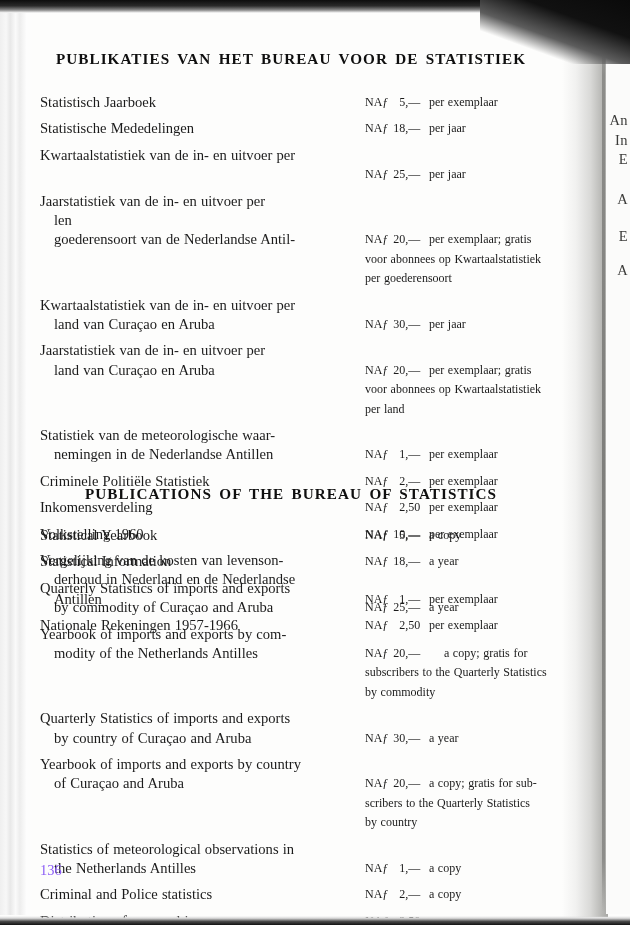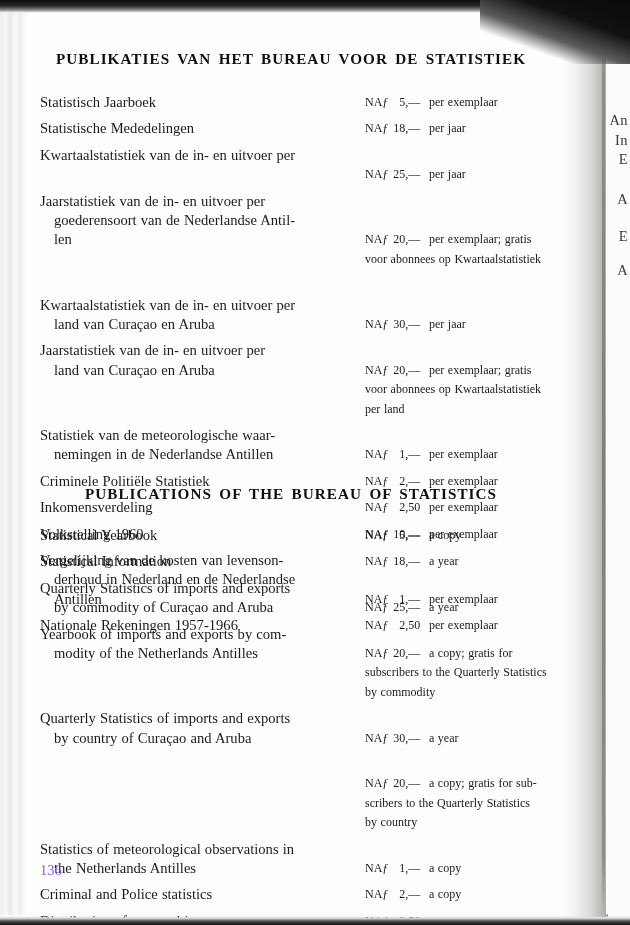--- a/index.html
+++ b/index.html
@@ -161,22 +161,22 @@
         </div>
         <div class="entry" style="position: absolute; left: 0px; top: 26.4px;">
           <div class="entry-name"><span>Statistische Mededelingen</span></div>
           <div class="entry-price" style="top: 0px;"><span><span>NA</span><span class="cur">ƒ</span><span class="amt">18,—</span><span style="margin-left: 5px;"> per jaar</span></span></div>
         </div>
         <div class="entry" style="position: absolute; left: 0px; top: 52.8px;">
           <div class="entry-name"><span>Kwartaalstatistiek van de in- en uitvoer per</span></div>
           <div class="entry-price" style="top: 19.4px;"><span><span>NA</span><span class="cur">ƒ</span><span class="amt">25,—</span><span style="margin-left: 5px;"> per jaar</span></span></div>
         </div>
         <div class="entry" style="position: absolute; left: 0px; top: 98.6px;">
-          <div class="entry-name"><span>Jaarstatistiek van de in- en uitvoer per</span><span class="cont">goederensoort van de Nederlandse Antil-</span><span class="cont">len</span></div>
-          <div class="entry-price" style="top: 38.8px;"><span><span>NA</span><span class="cur">ƒ</span><span class="amt">20,—</span><span style="margin-left: 5px;"> per exemplaar; gratis</span></span><span class="cont">voor abonnees op Kwartaalstatistiek</span></div>
+          <div class="entry-name"><span>Jaarstatistiek van de in- en uitvoer per</span><span class="cont">len</span><span class="cont">goederensoort van de Nederlandse Antil-</span></div>
+          <div class="entry-price" style="top: 38.8px;"><span><span>NA</span><span class="cur">ƒ</span><span class="amt">20,—</span><span style="margin-left: 5px;"> per exemplaar; gratis</span></span><span class="cont">voor abonnees op Kwartaalstatistiek</span><span class="cont">per goederensoort</span></div>
         </div>
         <div class="entry" style="position: absolute; left: 0px; top: 202.6px;">
           <div class="entry-name"><span>Kwartaalstatistiek van de in- en uitvoer per</span><span class="cont">land van Curaçao en Aruba</span></div>
           <div class="entry-price" style="top: 19.4px;"><span><span>NA</span><span class="cur">ƒ</span><span class="amt">30,—</span><span style="margin-left: 5px;"> per jaar</span></span></div>
         </div>
         <div class="entry" style="position: absolute; left: 0px; top: 248.4px;">
           <div class="entry-name"><span>Jaarstatistiek van de in- en uitvoer per</span><span class="cont">land van Curaçao en Aruba</span></div>
           <div class="entry-price" style="top: 19.4px;"><span><span>NA</span><span class="cur">ƒ</span><span class="amt">20,—</span><span style="margin-left: 5px;"> per exemplaar; gratis</span></span><span class="cont">voor abonnees op Kwartaalstatistiek</span><span class="cont">per land</span></div>
         </div>
         <div class="entry" style="position: absolute; left: 0px; top: 333px;">
@@ -215,28 +215,28 @@
         <div class="entry" style="position: absolute; left: 0px; top: 26.4px;">
           <div class="entry-name"><span>Statistical Information</span></div>
           <div class="entry-price" style="top: 0px;"><span><span>NA</span><span class="cur">ƒ</span><span class="amt">18,—</span><span style="margin-left: 5px;"> a year</span></span></div>
         </div>
         <div class="entry" style="position: absolute; left: 0px; top: 52.8px;">
           <div class="entry-name"><span>Quarterly Statistics of imports and exports</span><span class="cont">by commodity of Curaçao and Aruba</span></div>
           <div class="entry-price" style="top: 19.4px;"><span><span>NA</span><span class="cur">ƒ</span><span class="amt">25,—</span><span style="margin-left: 5px;"> a year</span></span></div>
         </div>
         <div class="entry" style="position: absolute; left: 0px; top: 98.6px;">
           <div class="entry-name"><span>Yearbook of imports and exports by com-</span><span class="cont">modity of the Netherlands Antilles</span></div>
-          <div class="entry-price" style="top: 19.4px;"><span><span>NA</span><span class="cur">ƒ</span><span class="amt">20,—</span><span style="margin-left: 5px;"> a copy; gratis for</span></span><span class="cont">subscribers to the Quarterly Statistics</span><span class="cont">by commodity</span></div>
+          <div class="entry-price" style="top: 19.4px;"><span><span>NA</span><span class="cur">ƒ</span><span class="amt">20,—</span><span style="margin-left: 20px;"> a copy; gratis for</span></span><span class="cont">subscribers to the Quarterly Statistics</span><span class="cont">by commodity</span></div>
         </div>
         <div class="entry" style="position: absolute; left: 0px; top: 183.2px;">
           <div class="entry-name"><span>Quarterly Statistics of imports and exports</span><span class="cont">by country of Curaçao and Aruba</span></div>
           <div class="entry-price" style="top: 19.4px;"><span><span>NA</span><span class="cur">ƒ</span><span class="amt">30,—</span><span style="margin-left: 5px;"> a year</span></span></div>
         </div>
         <div class="entry" style="position: absolute; left: 0px; top: 229px;">
-          <div class="entry-name"></div>
+          <div class="entry-name"><span>Yearbook of imports and exports by country</span><span class="cont">of Curaçao and Aruba</span></div>
           <div class="entry-price" style="top: 19.4px;"><span><span>NA</span><span class="cur">ƒ</span><span class="amt">20,—</span><span style="margin-left: 5px;"> a copy; gratis for sub-</span></span><span class="cont">scribers to the Quarterly Statistics</span><span class="cont">by country</span></div>
         </div>
         <div class="entry" style="position: absolute; left: 0px; top: 313.6px;">
           <div class="entry-name"><span>Statistics of meteorological observations in</span><span class="cont">the Netherlands Antilles</span></div>
           <div class="entry-price" style="top: 19.4px;"><span><span>NA</span><span class="cur">ƒ</span><span class="amt">1,—</span><span style="margin-left: 5px;"> a copy</span></span></div>
         </div>
         <div class="entry" style="position: absolute; left: 0px; top: 359.4px;">
           <div class="entry-name"><span>Criminal and Police statistics</span></div>
           <div class="entry-price" style="top: 0px;"><span><span>NA</span><span class="cur">ƒ</span><span class="amt">2,—</span><span style="margin-left: 5px;"> a copy</span></span></div>
         </div>

